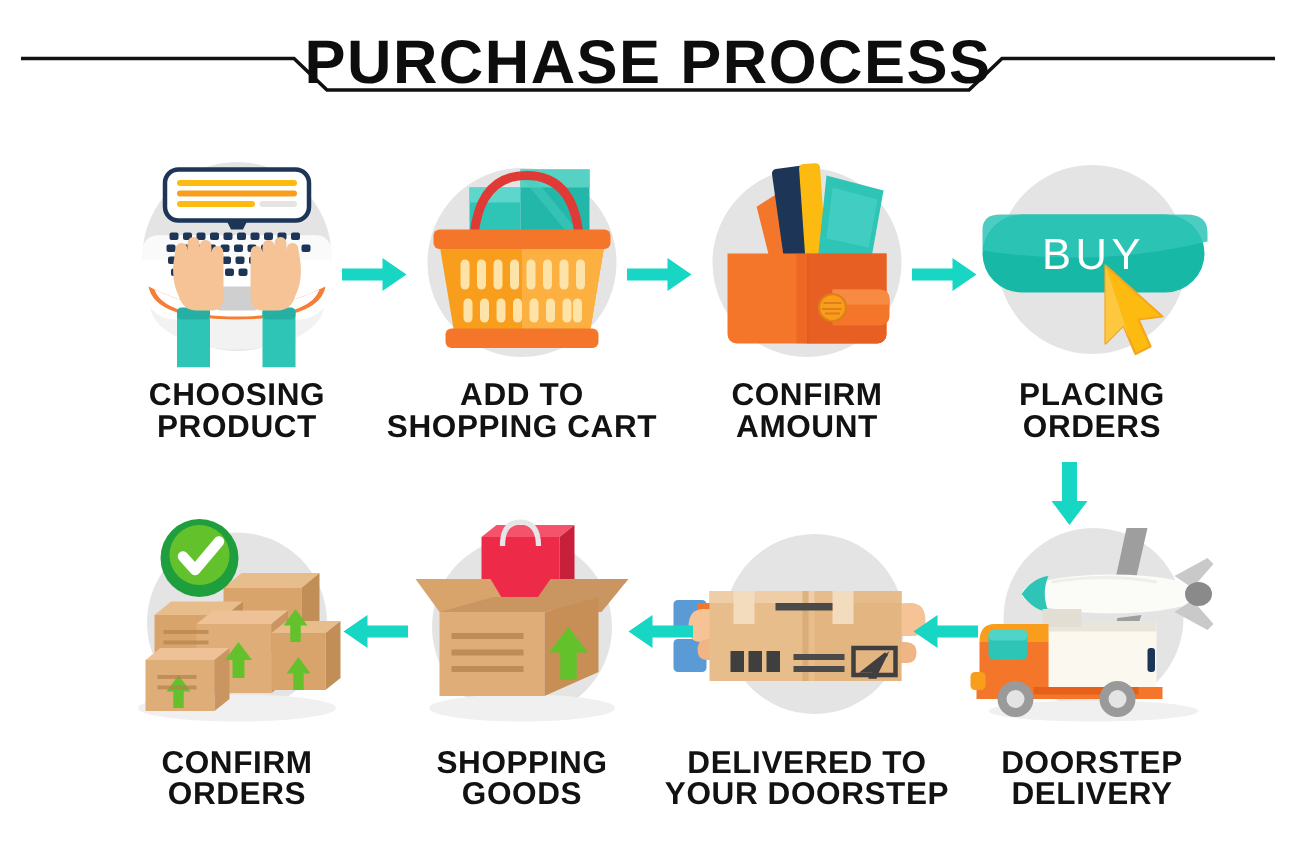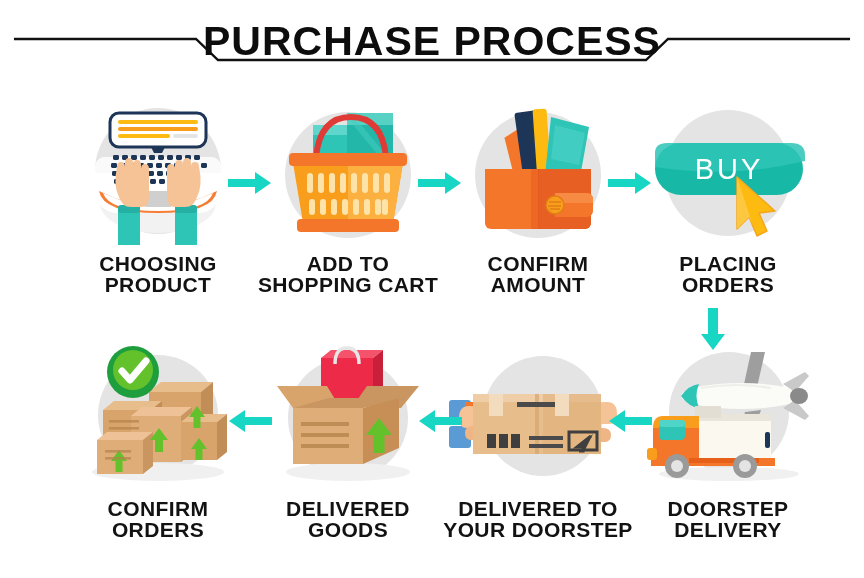--- a/index.html
+++ b/index.html
@@ -359,21 +359,21 @@
           <g fill="#b4824b" opacity=".75">
             <rect x="48" y="82" width="48" height="4"></rect>
             <rect x="48" y="93" width="48" height="4"></rect>
             <rect x="48" y="104" width="48" height="4"></rect>
           </g>
 
           <path d="M126 78 l13 17 h-7.5 v18 h-11 v-18 h-7.5 z" fill="#63c22c"></path>
         </svg>
       </div>
       <div class="label">
-        <span>DELIVERED</span><br>
+        <span>SHOPPING</span><br>
         <span>GOODS</span>
       </div>
     </div>
 
     <div class="step" style="left:443px;top:0;">
       <div class="art">
         <svg viewBox="0 0 190 150">
           <circle cx="100" cy="76" r="60" fill="#e4e4e4"></circle>
 
           <rect x="6" y="60" width="22" height="22" rx="3" fill="#5b9bd5"></rect>

